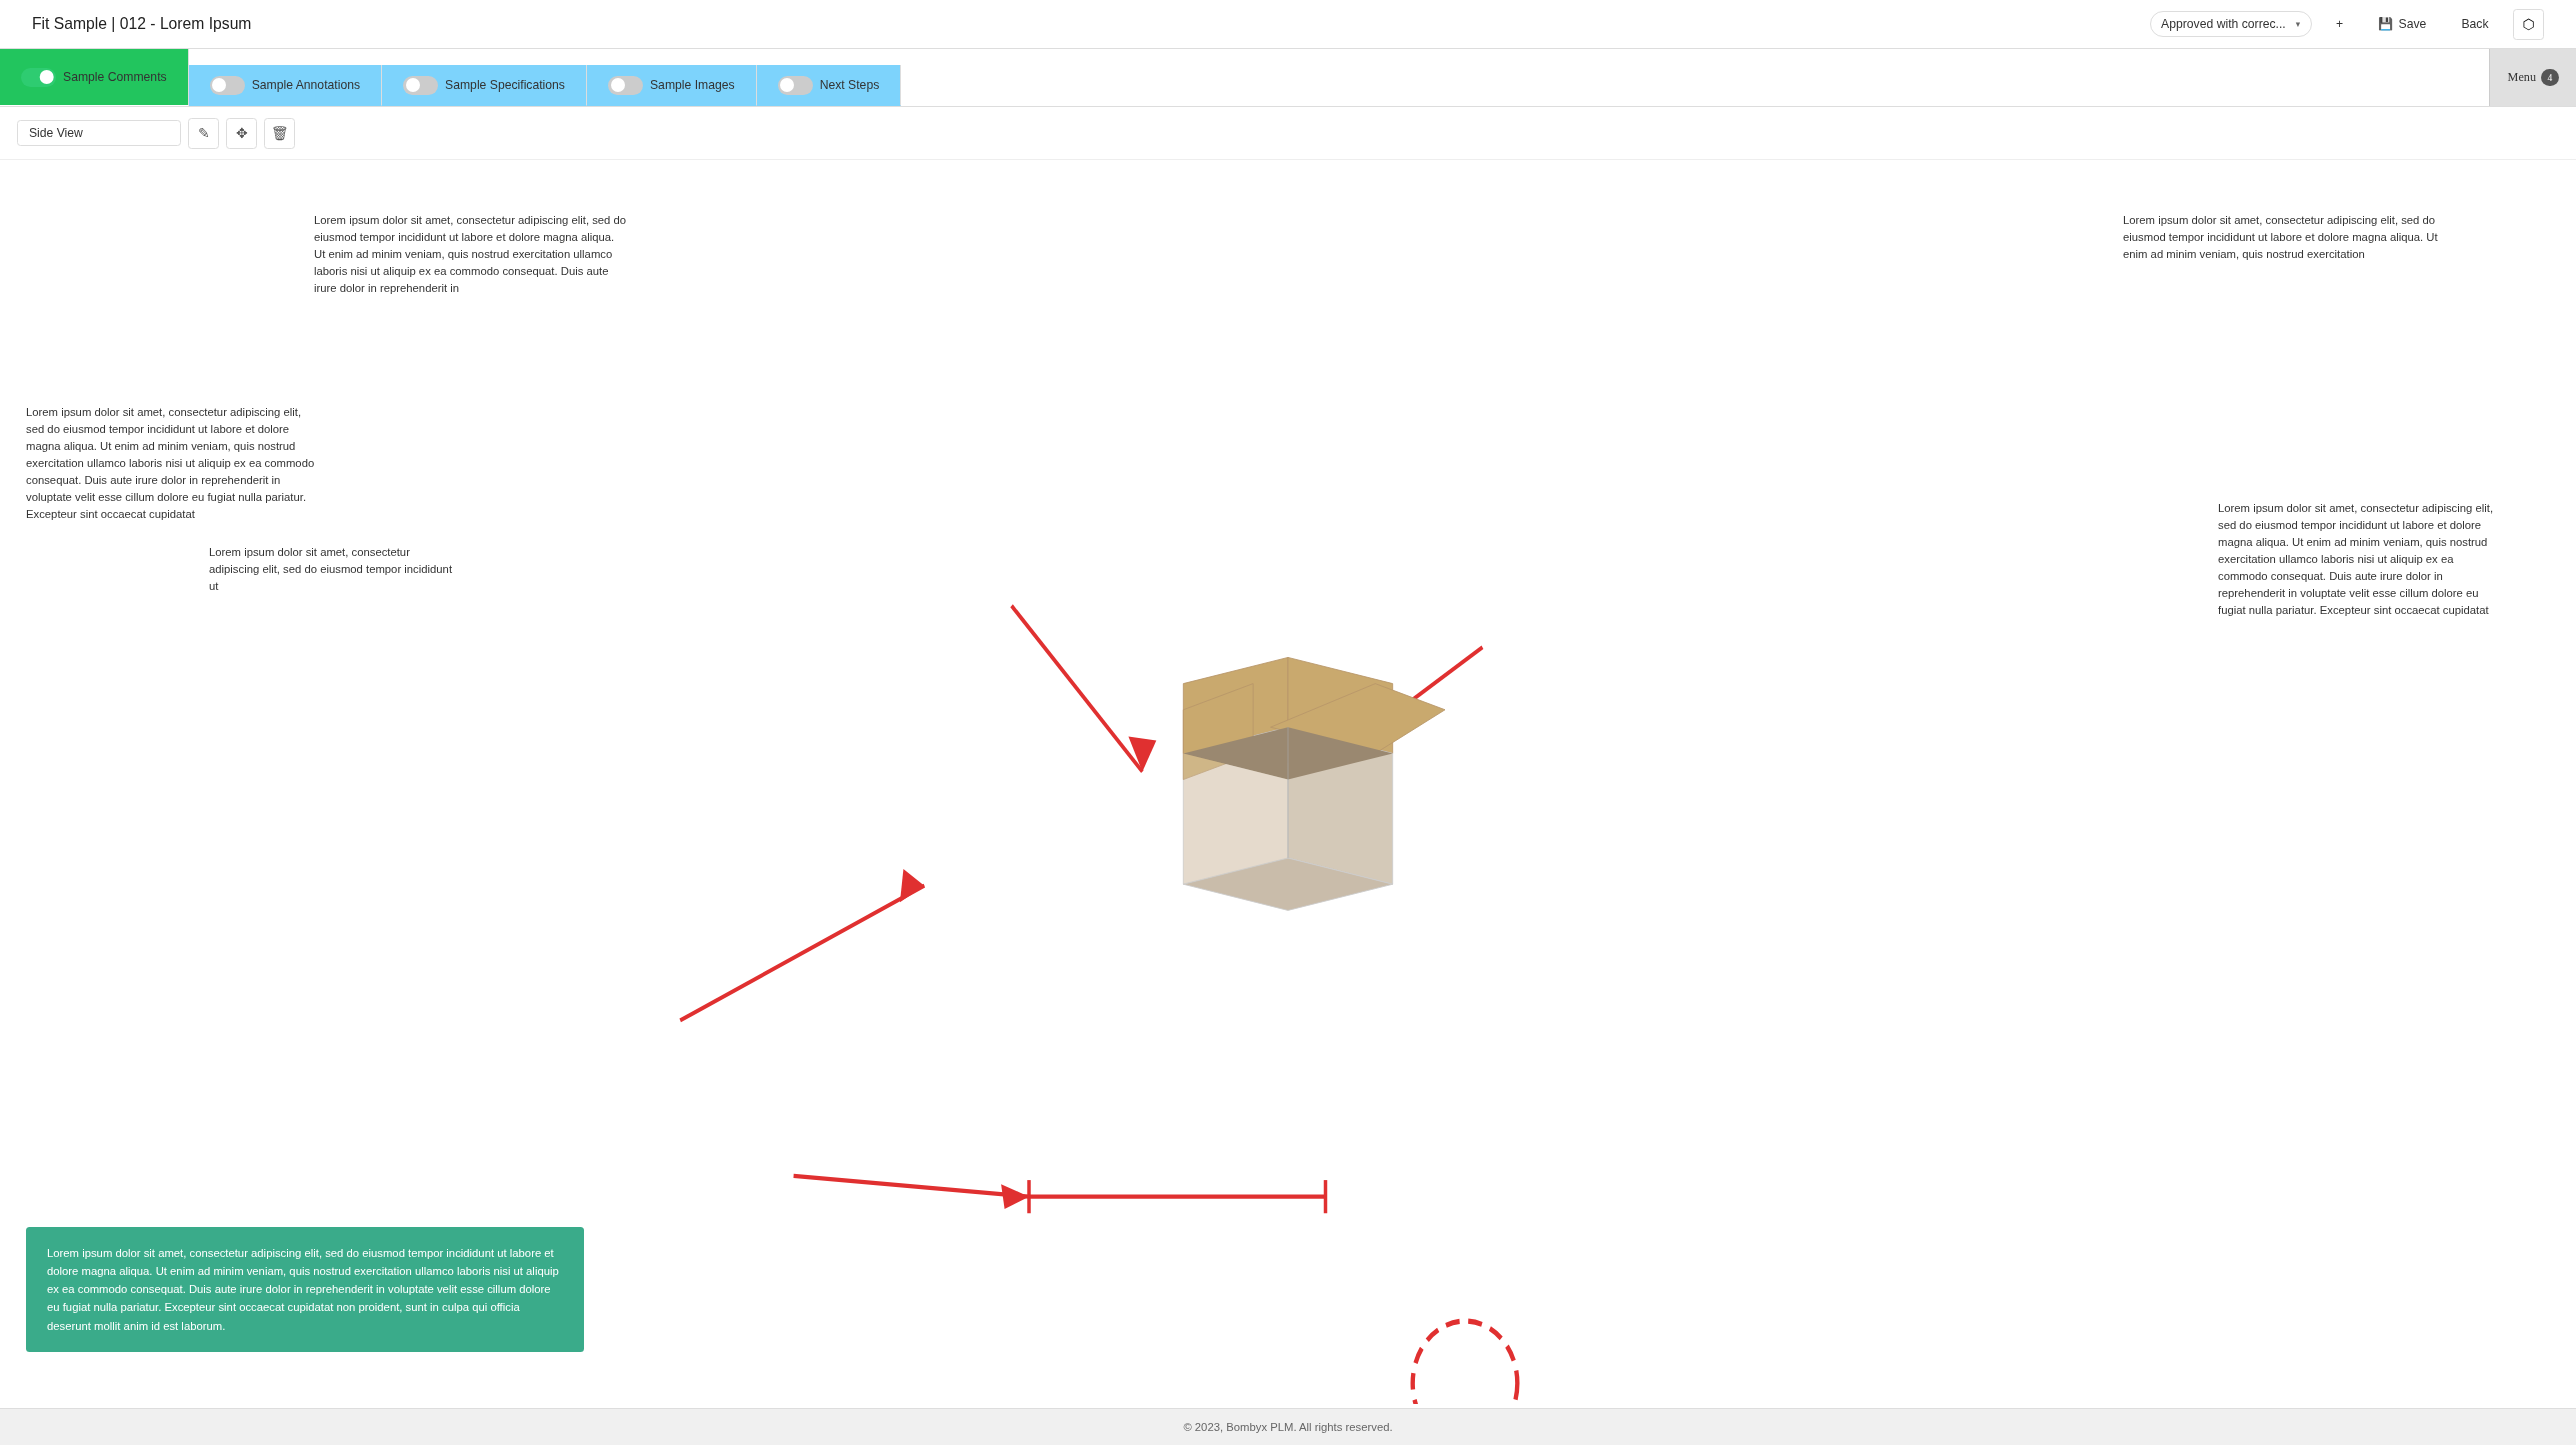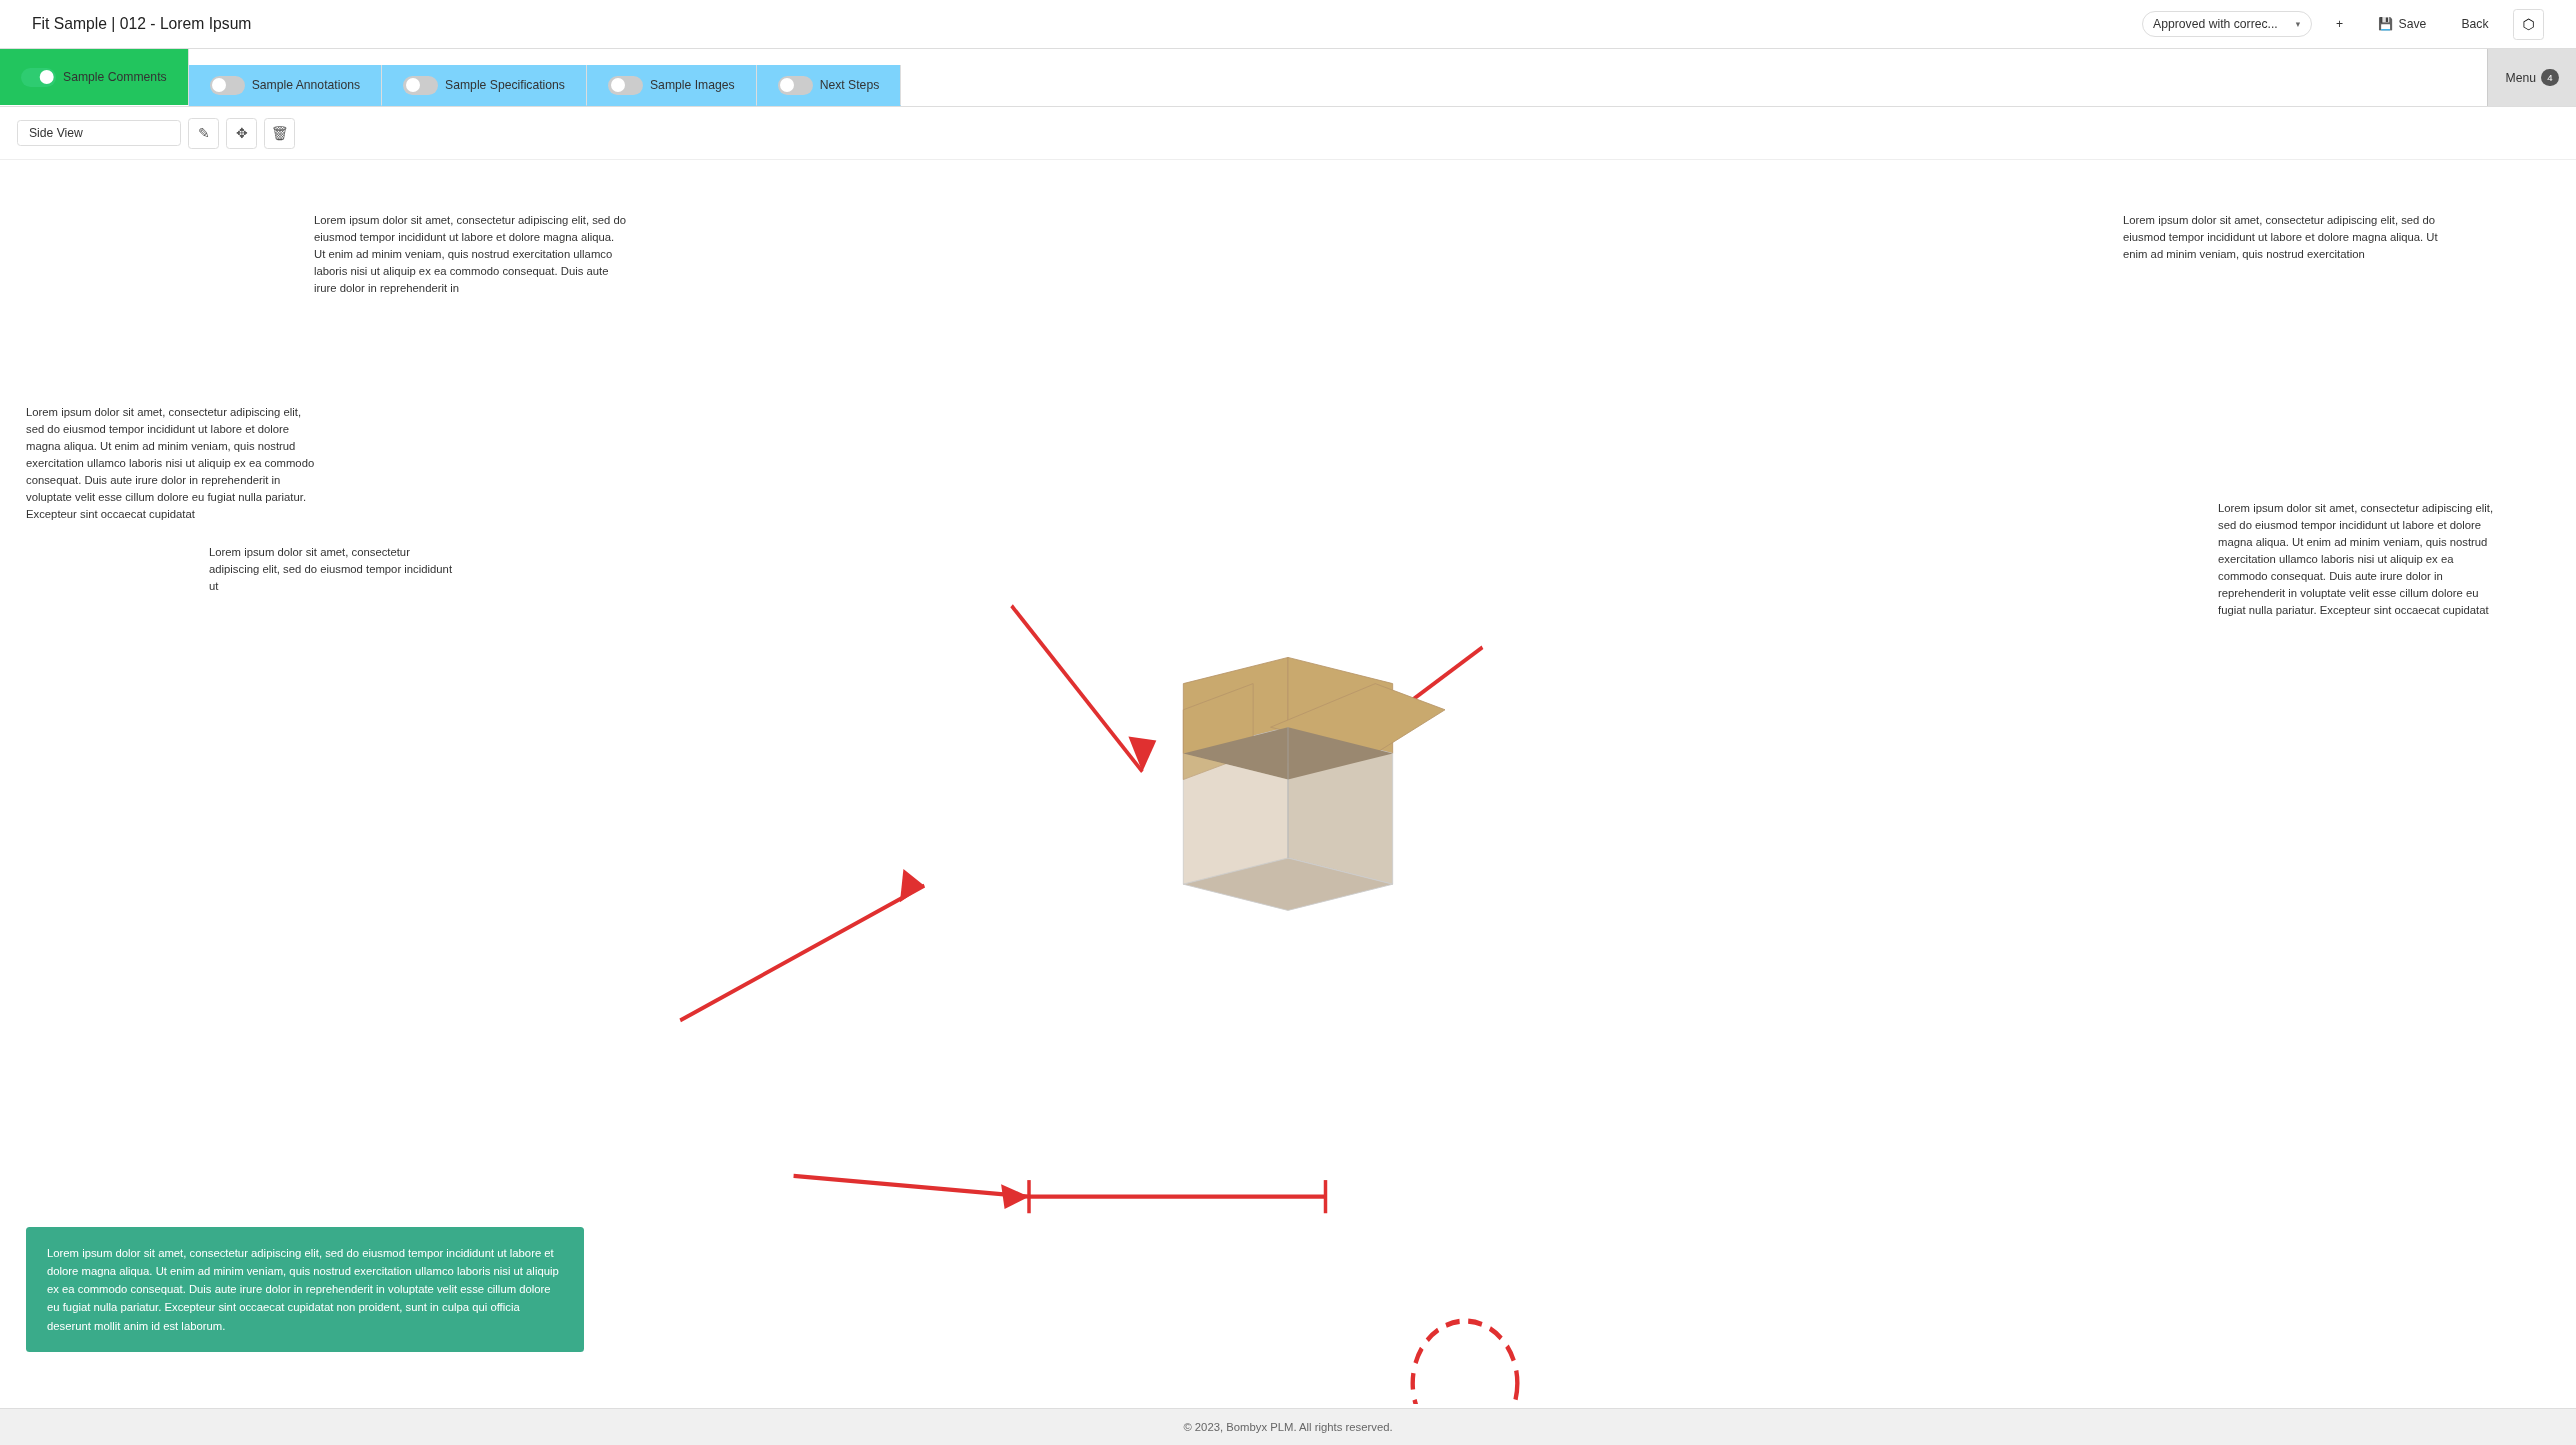--- a/index.html
+++ b/index.html
@@ -5,21 +5,21 @@
     * { box-sizing: border-box; margin: 0; padding: 0; }
     body { font-family: -apple-system, BlinkMacSystemFont, 'Segoe UI', Arial, sans-serif; background: #f0f0f0; min-height: 100vh; display: flex; flex-direction: column; }
 
     
     .header {
       display: flex; align-items: center; background: #fff; padding: 0 32px;
       height: 49px; border-bottom: 0.9px solid #ddd; gap: 14px;
     }
     .header-title { font-size: 15.7px; font-weight: 500; color: #222; flex: 1; }
     .status-dropdown {
-      display: flex; align-items: center; gap: 18px; border: 0.9px solid #ddd;
+      display: flex; align-items: center; gap: 10px; border: 0.9px solid #ddd;
       border-radius: 13px; padding: 5.2px 10.5px; background: #fff; cursor: pointer;
       font-size: 12.2px; color: #333;
     }
     .status-dropdown .chevron { font-size: 8.7px; color: #666; }
     .header-btn {
       display: flex; align-items: center; gap: 5.2px; padding: 5.2px 10.5px;
       border: none; background: none; cursor: pointer; font-size: 12.2px; color: #333;
       border-radius: 3.5px;
     }
     .icon-btn {
@@ -35,21 +35,21 @@
       display: flex; align-items: center; gap: 7px; padding: 10.5px 21px;
       cursor: pointer; font-size: 12.2px; color: #333; border-right: 0.9px solid #ddd;
       border-bottom: 1.7px solid transparent; white-space: nowrap;
       background: #fff;
     }
     .tab.active { background: #22c55e; border-bottom: 1.7px solid #fff; }
     .tab.inactive { background: #7dd3fc; margin-top: 16px; }
     .tab-menu {
       margin-left: auto; display: flex; align-items: center; gap: 5.2px;
       padding: 10.5px 17.4px; cursor: pointer; font-size: 12.2px; color: #333;
-      background: #e0e0e0; border-left: 0.9px solid #ccc;
+      background: #e0e0e0; border-left: 0.9px solid #ccc; font-family: Liberation Serif, serif;
     }
     .menu-badge {
       background: #555; color: #fff; border-radius: 50%; width: 17.4px; height: 17.4px;
       display: flex; align-items: center; justify-content: center; font-size: 9.6px;
     }
 
     
     .toggle {
       position: relative; display: inline-block; width: 35px; height: 19px; flex-shrink: 0;
     }

